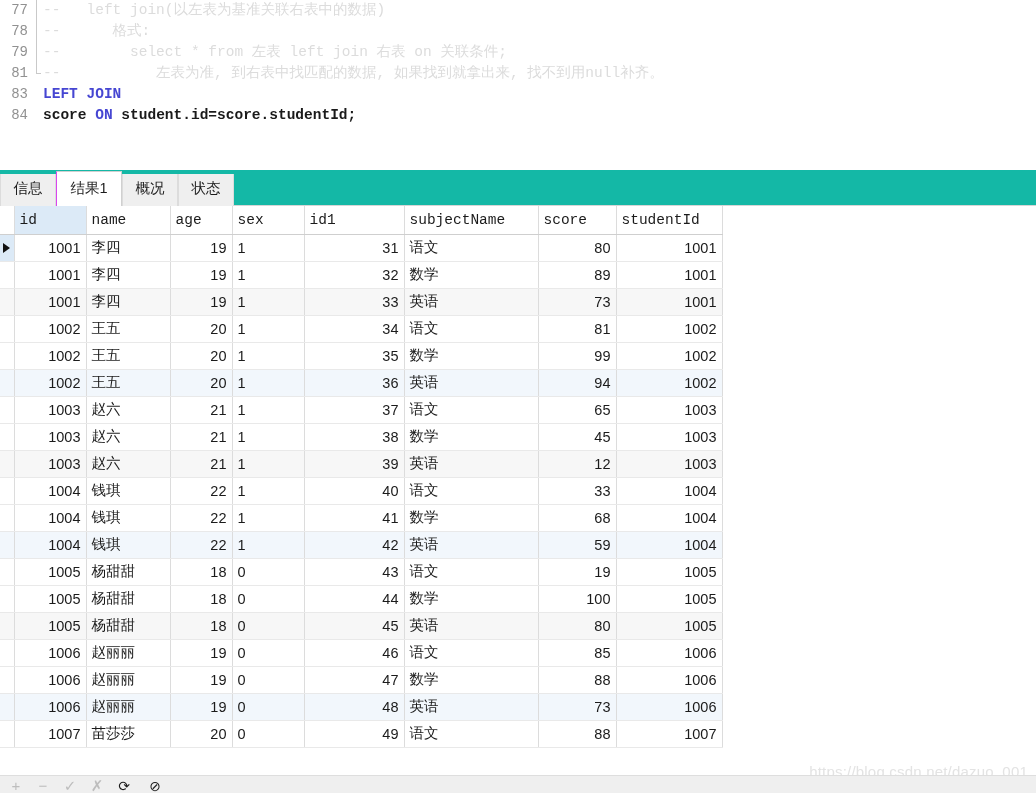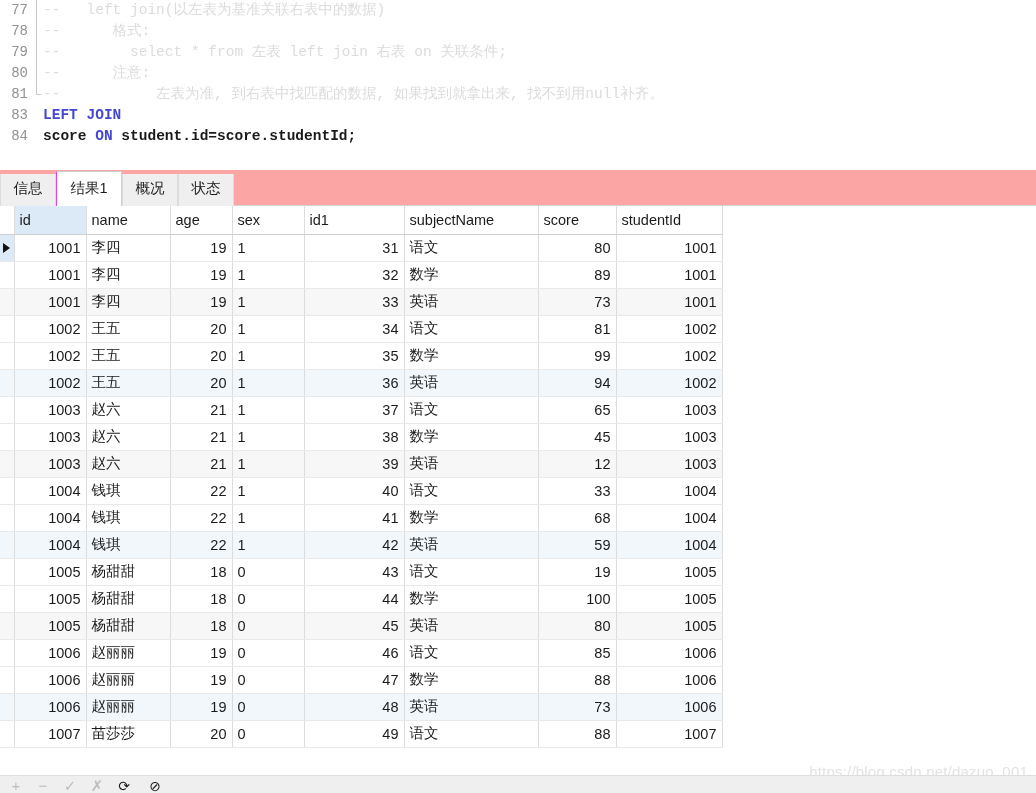--- a/index.html
+++ b/index.html
@@ -98,21 +98,21 @@
     vertical-align: -2px;
     margin-left: 0px;
   }
 
   
   .tabstrip {
     position: absolute;
     left: 0; top: 170px;
     width: 1036px;
     height: 36px;
-    background: #fca5a5;
+    background: #14b8a6;
     border-bottom: 1px solid #d6d6d6;
     box-sizing: border-box;
     padding-left: 44px;
   }
   .tab {
     position: absolute;
     top: 4px;
     height: 32px;
     line-height: 29px;
     font-size: 14.5px;
@@ -159,20 +159,21 @@
     overflow: hidden;
     white-space: nowrap;
     font-weight: normal;
   }
   table.grid thead th {
     background: #ffffff;
     border-bottom: 1px solid #cfcfcf;
     text-align: left;
     color: #1b1b1b;
     height: 28px;
+    font-family: Liberation Mono, monospace;
   }
   table.grid thead th.hl {
     background: #dceaf7;
   }
   th.rowhdr, td.rowhdr {
     width: 14px;
     min-width: 14px;
     padding: 0;
     border-right: 1px solid #cfcfcf;
     background: #ffffff;
@@ -248,21 +249,20 @@
 </head>
 <body>
 
 <div id="app">
 
   <div class="editor">
     <div id="editor-lines">
         <div class="code-line"><span class="ln">77</span><span class="fold-gutter bar"></span><span class="code-text"><span class="cmt">--   left join(以左表为基准关联右表中的数据)</span></span></div>
         <div class="code-line"><span class="ln">78</span><span class="fold-gutter bar"></span><span class="code-text"><span class="cmt">--      格式:</span></span></div>
         <div class="code-line"><span class="ln">79</span><span class="fold-gutter bar"></span><span class="code-text"><span class="cmt">--        select * from 左表 left join 右表 on 关联条件;</span></span></div>
-        <div class="code-line"><span class="ln">80</span><span class="fold-gutter bar"></span><span class="code-text"><span class="cmt">--      注意:</span></span></div>
         <div class="code-line"><span class="ln">81</span><span class="fold-gutter barend"></span><span class="code-text"><span class="cmt">--           左表为准, 到右表中找匹配的数据, 如果找到就拿出来, 找不到用null补齐。</span></span></div>
         <div class="code-line"><span class="ln">83</span><span class="fold-gutter "></span><span class="code-text"><span class="kw">LEFT JOIN</span></span></div>
         <div class="code-line"><span class="ln">84</span><span class="fold-gutter "></span><span class="code-text"><span class="ident">score </span><span class="kw">ON </span><span class="ident">student.id=score.studentId;</span></span></div>
       </div>
   </div>
 
   <div class="tabstrip">
     <div id="tab-list">
         <div class="tab" style="left: 0px; width: 56px;">信息</div>
         <div class="tab active" style="left: 56px; width: 66px;">结果1</div>

